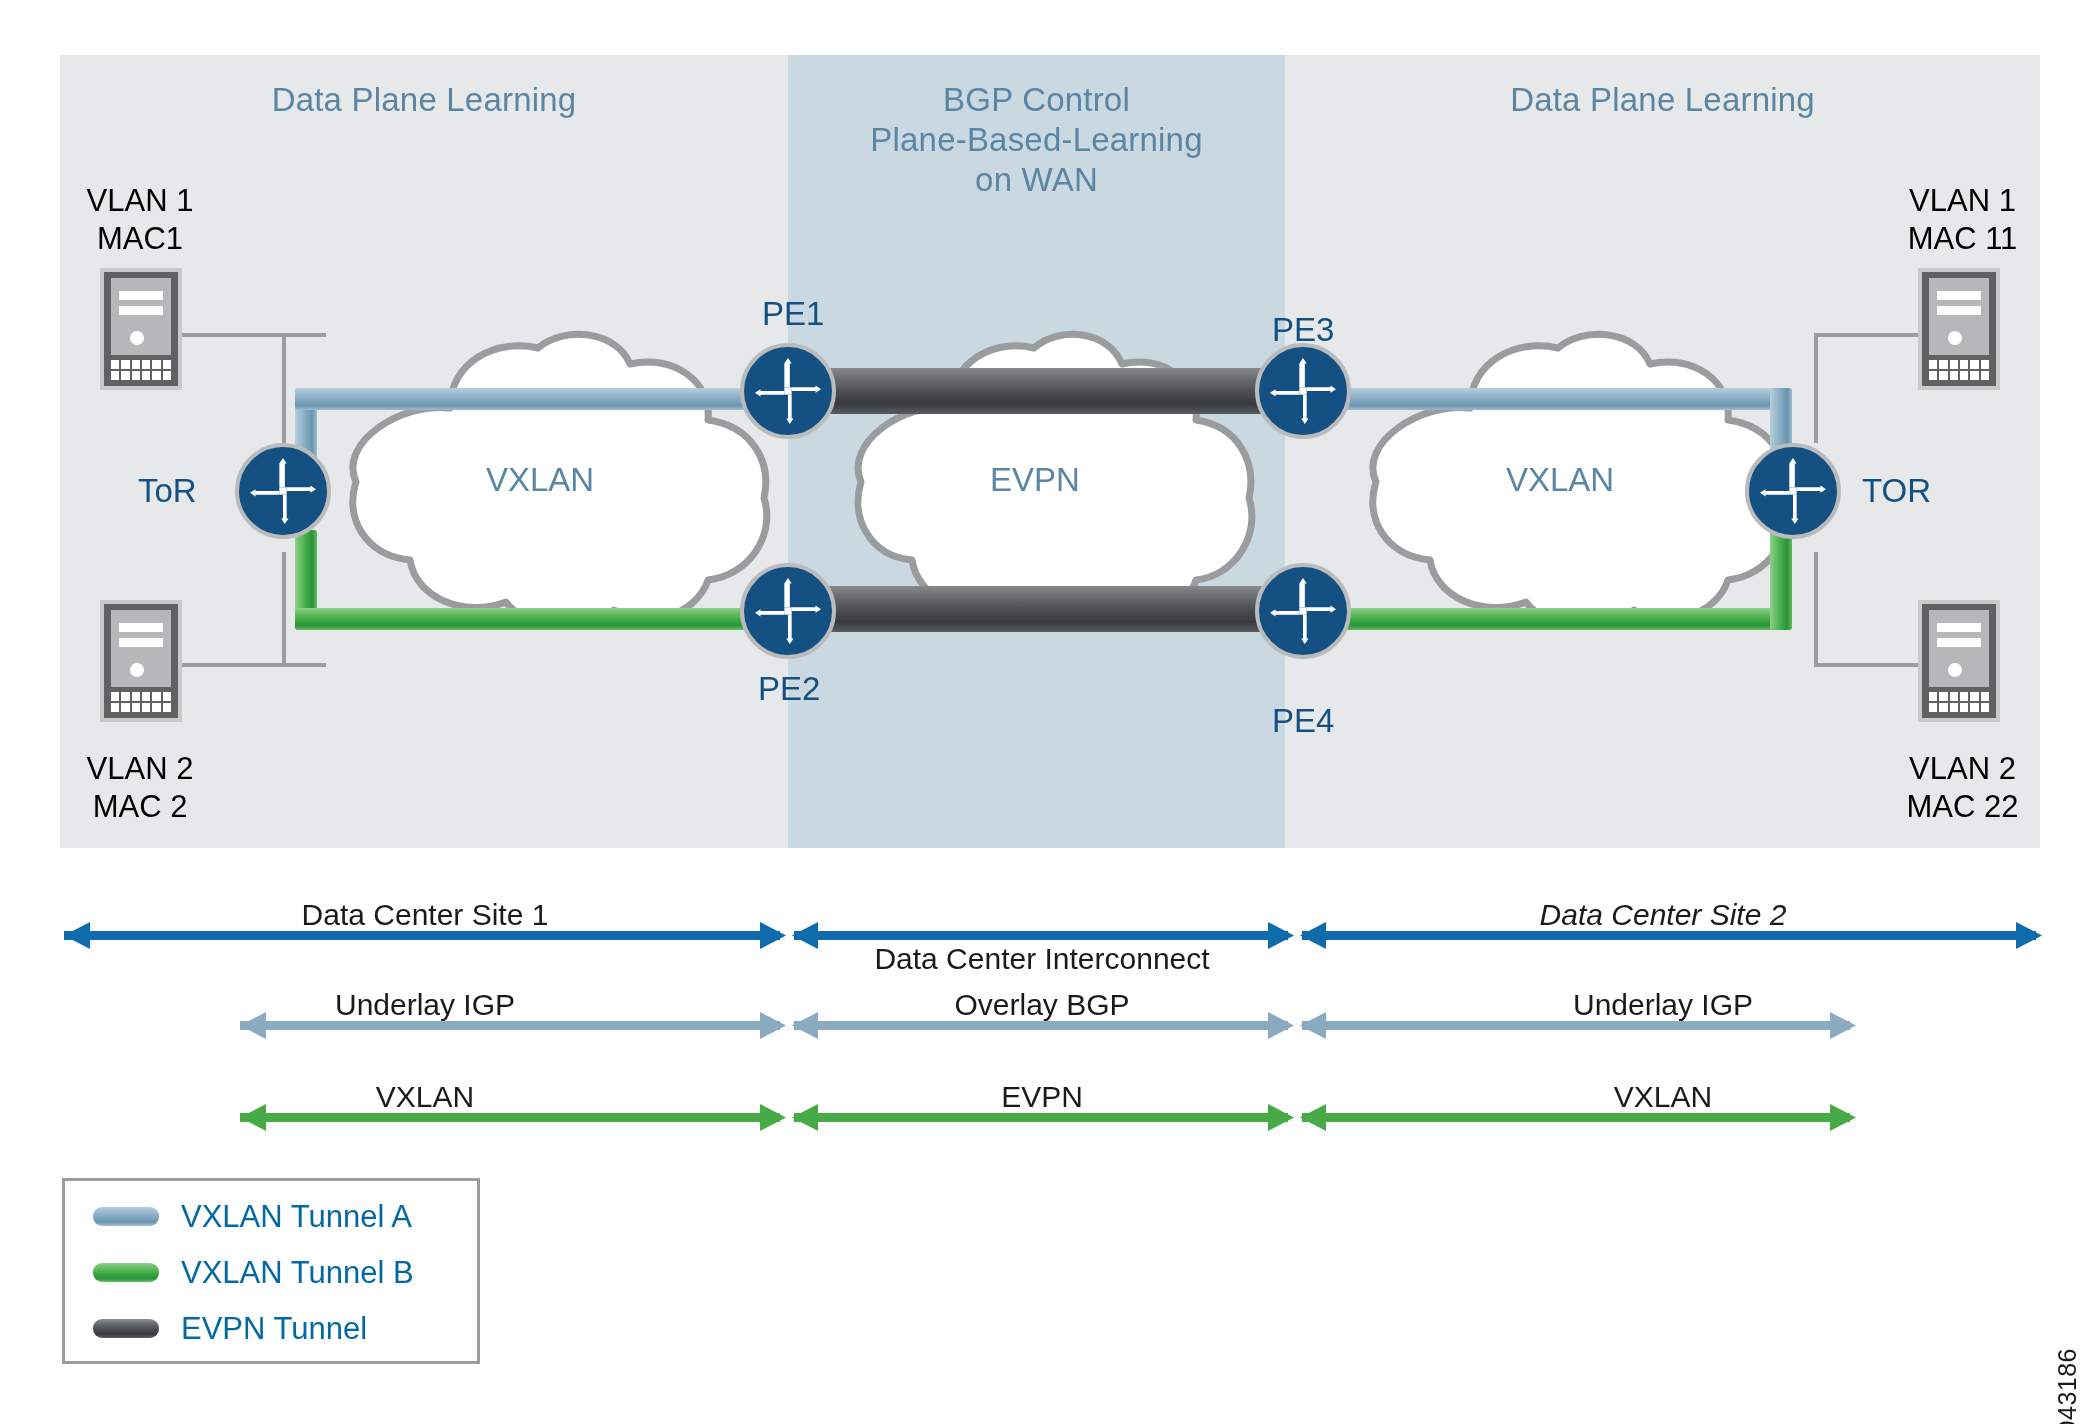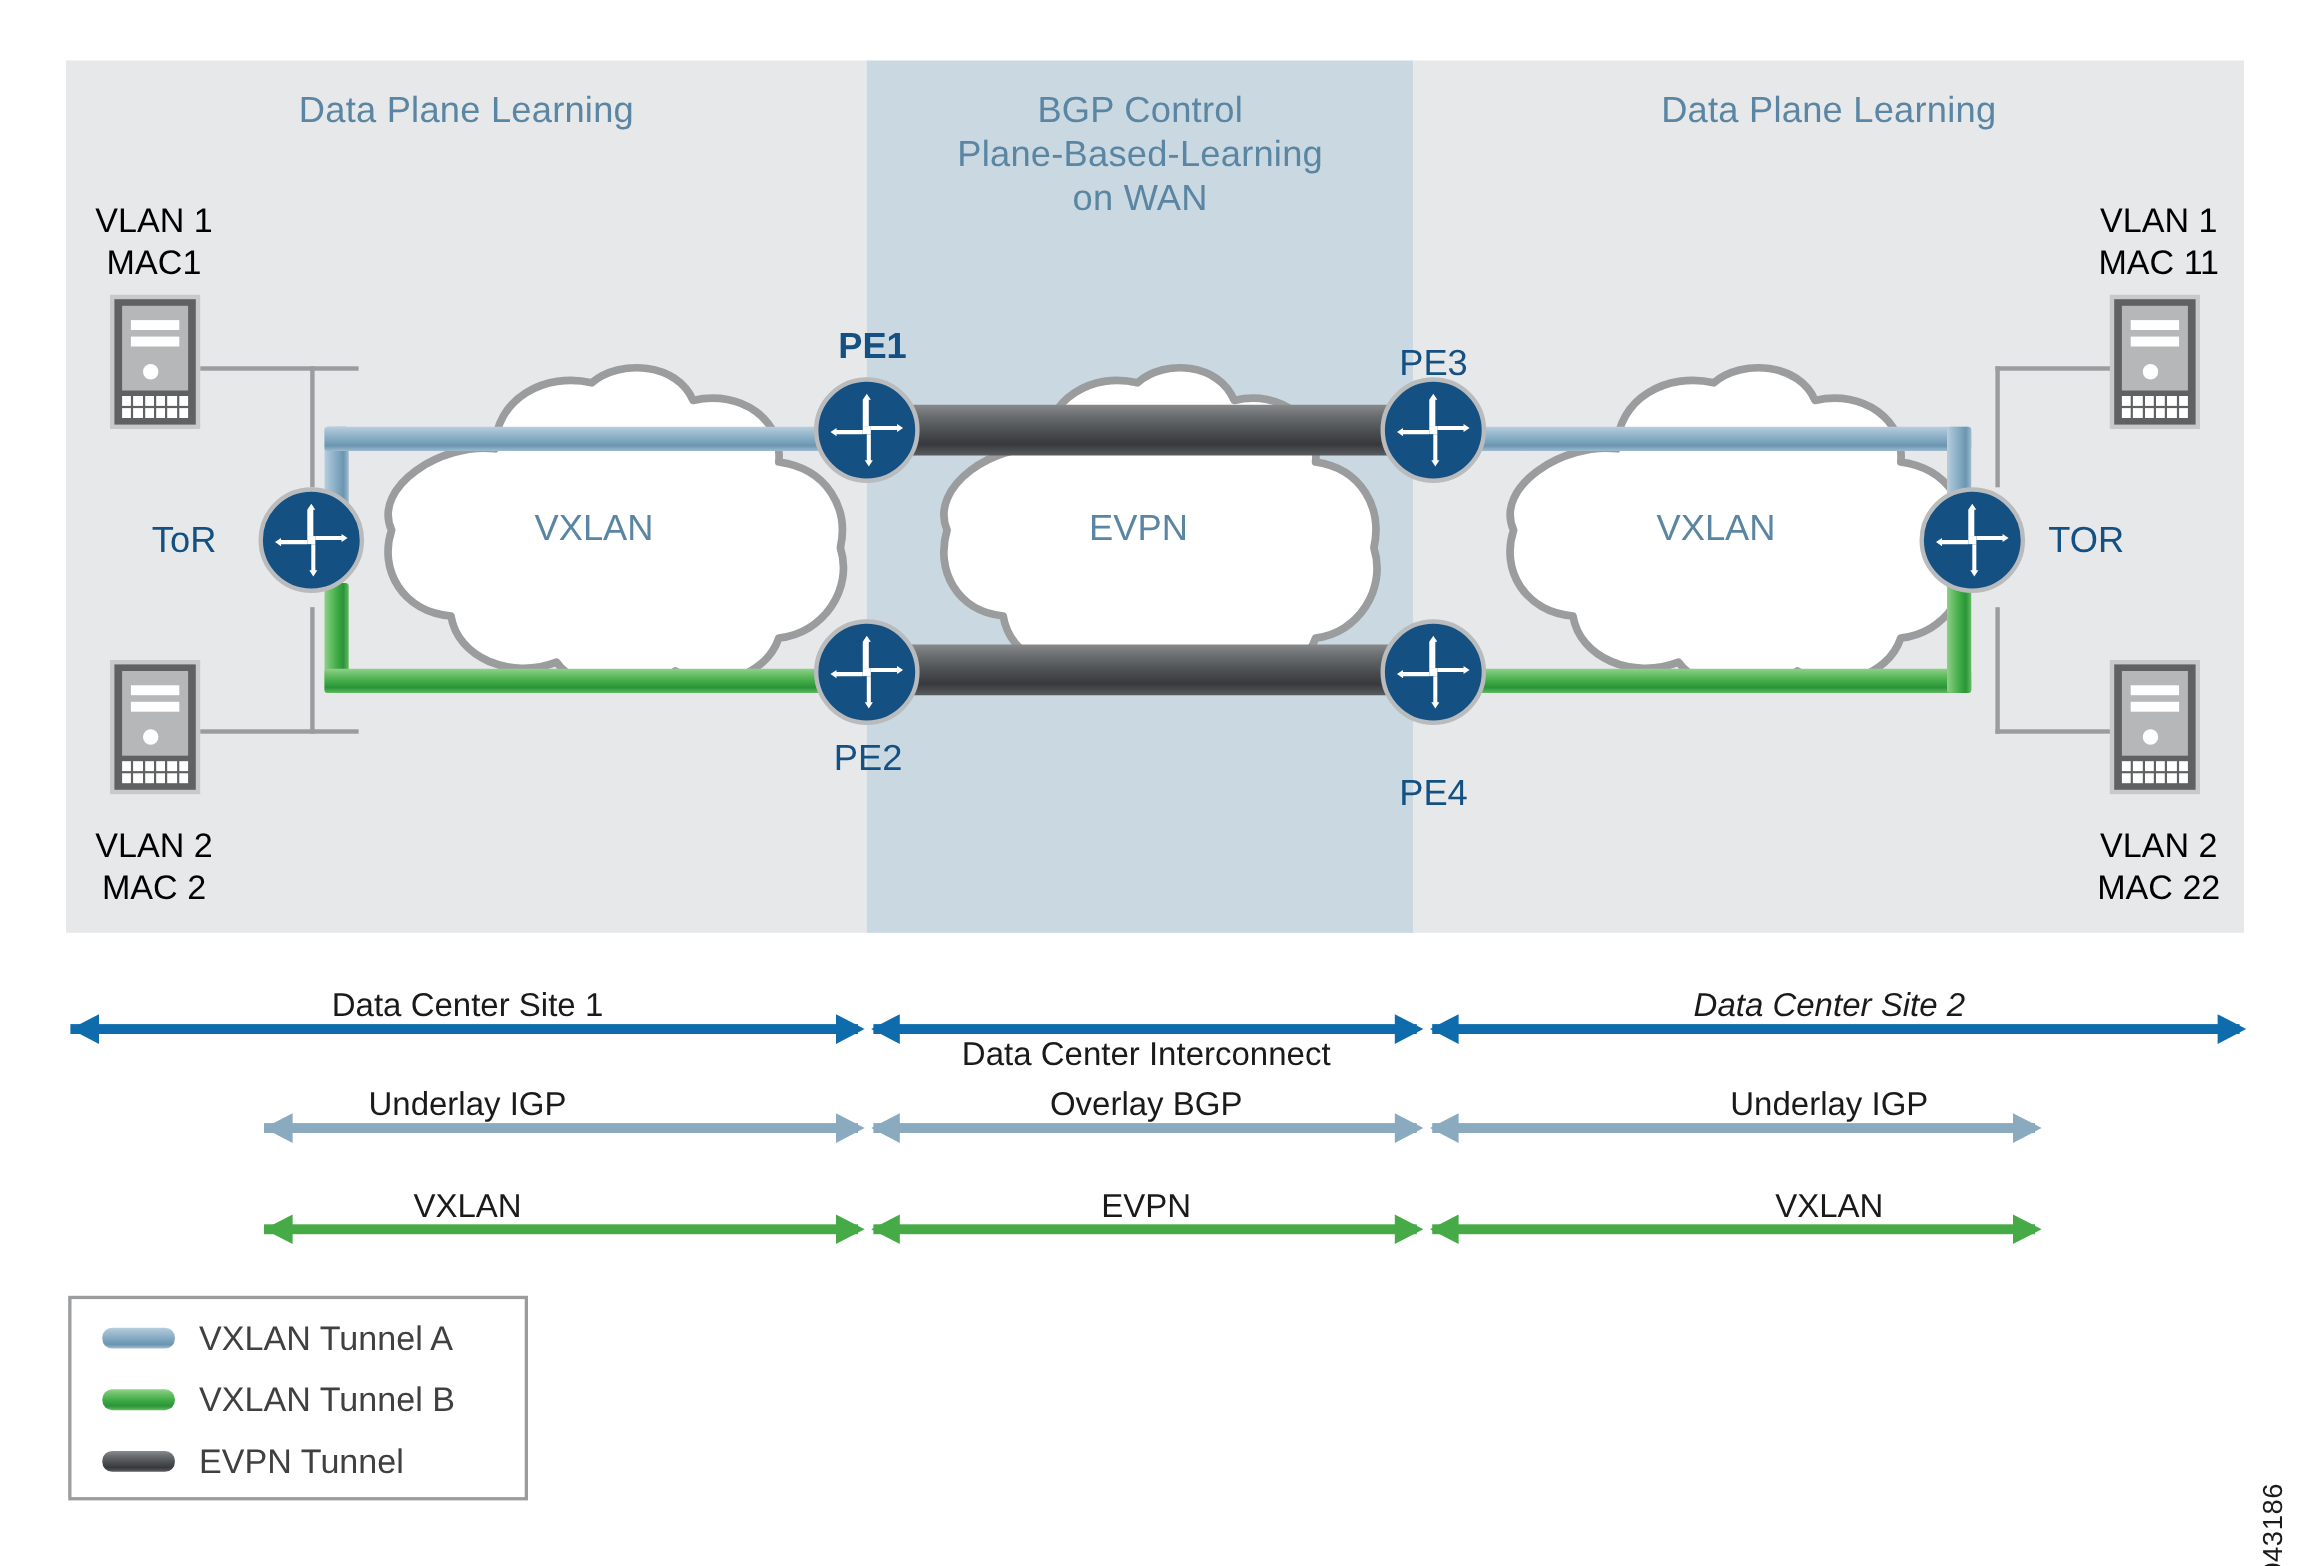--- a/index.html
+++ b/index.html
@@ -176,21 +176,21 @@
   .legend-swatch {
     width: 66px; height: 19px;
     border-radius: 9px;
     margin-right: 22px;
     flex: none;
   }
   .legend-swatch.blue  { background: linear-gradient(to bottom, #b8cedd 0%, #9fbdd1 22%, #7fa7c0 55%, #6b95b0 80%, #a4c0d3 100%); }
   .legend-swatch.green { background: linear-gradient(to bottom, #8fd18c 0%, #6cc069 22%, #3ca943 55%, #2a9439 80%, #66bc63 100%); }
   .legend-swatch.dark  { background: linear-gradient(to bottom, #8b8d8f 0%, #6d7072 22%, #4c4f52 55%, #37393c 80%, #5d6063 100%); }
   .legend-text {
-    color: #404040;
+    color: #0369a1;
     font-size: 31px;
     line-height: 31px;
     white-space: nowrap;
   }
 
   
   #watermark {
     position: absolute;
     right: 18px; bottom: 76px;
     color: #1a1a1a;
@@ -288,21 +288,21 @@
     <svg viewBox="0 0 96 96">
       <g fill="#ffffff">
         <path d="M44 18 L48 12 L52 18 L50 18 L50 44 L44 44 L44 18 Z"></path>
         <path d="M44 44 L44 52 L18 52 L18 54 L12 50 L18 46 L18 48 L44 48 Z"></path>
         <path d="M52 44 L78 44 L78 42 L84 46 L78 50 L78 48 L52 48 Z"></path>
         <path d="M46 52 L52 52 L52 78 L54 78 L50 84 L46 78 L48 78 L48 52 Z"></path>
         <rect x="44" y="44" width="8" height="8"></rect>
       </g>
     </svg>
   </div>
-  <div class="router-label" style="left:762px; top:295px;font-weight:bold;">PE1</div>
+  <div class="router-label" style="left:762px; top:295px;">PE1</div>
 
   <div class="router" style="left:740px; top:563px;">
     <svg viewBox="0 0 96 96">
       <g fill="#ffffff">
         <path d="M44 18 L48 12 L52 18 L50 18 L50 44 L44 44 L44 18 Z"></path>
         <path d="M44 44 L44 52 L18 52 L18 54 L12 50 L18 46 L18 48 L44 48 Z"></path>
         <path d="M52 44 L78 44 L78 42 L84 46 L78 50 L78 48 L52 48 Z"></path>
         <path d="M46 52 L52 52 L52 78 L54 78 L50 84 L46 78 L48 78 L48 52 Z"></path>
         <rect x="44" y="44" width="8" height="8"></rect>
       </g>

